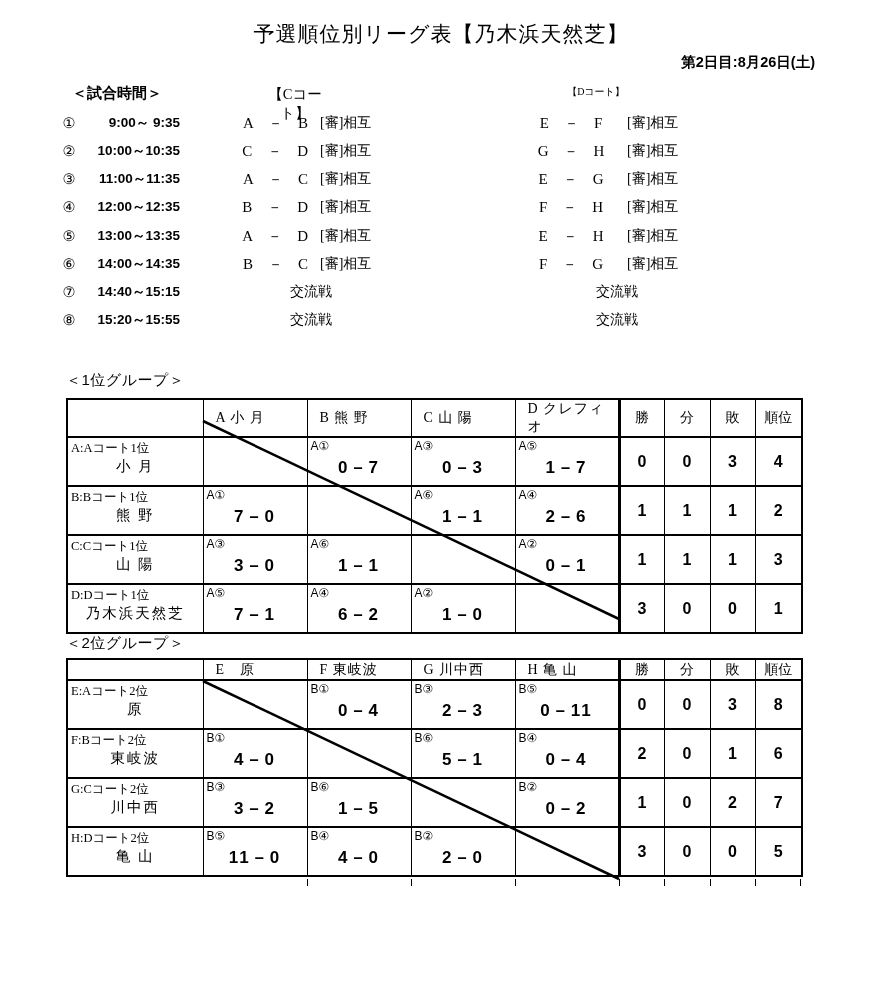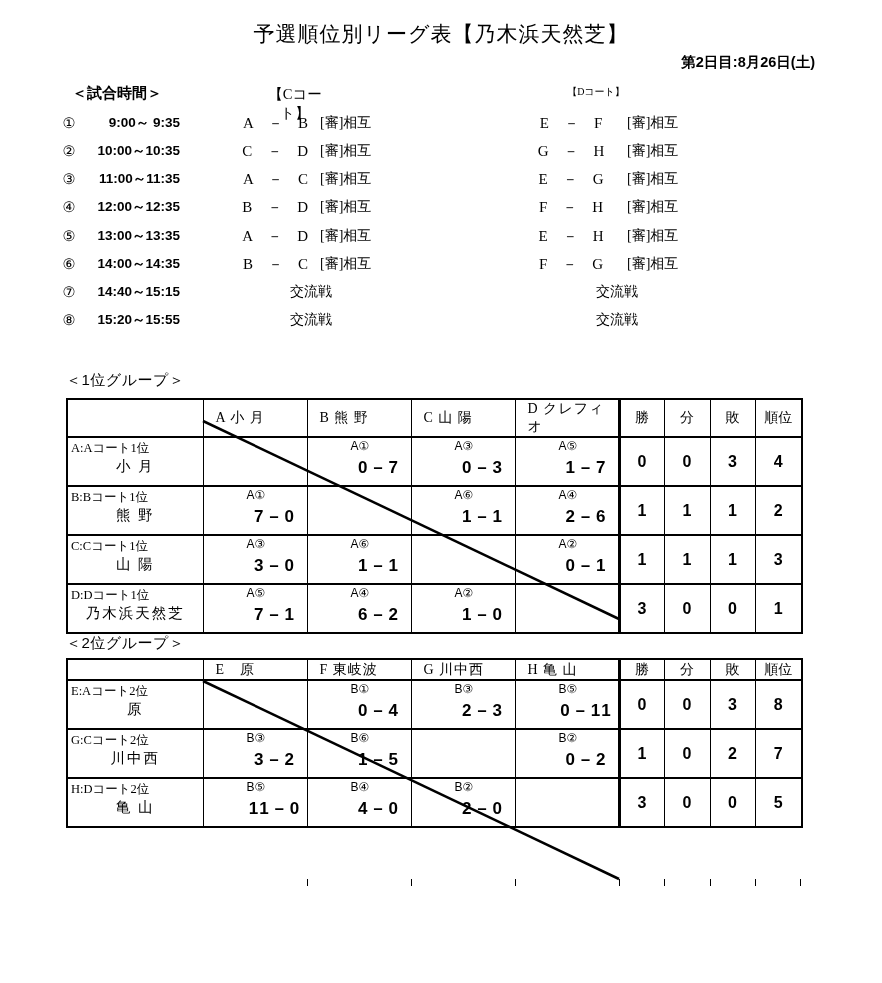--- a/index.html
+++ b/index.html
@@ -45,21 +45,21 @@
              border:2px solid #000; }
   .lg th, .lg td { border:1px solid #000; padding:0; overflow:hidden; }
   .lg thead th { height:19px; border-bottom-width:2px; font-weight:normal; font-size:14px; }
   .lg tbody td { height:47px; border-bottom-width:2px; }
   th.team { text-align:left; padding-left:12px; letter-spacing:1px; }
   th.stath { text-align:center; }
   .thickL { border-left:3px solid #000 !important; }
   td.label { vertical-align:top; }
   .lbl1 { font-size:12.5px; padding:2px 0 0 3px; white-space:nowrap; }
   .lbl2 { font-size:14.5px; text-align:center; letter-spacing:2px; }
-  td.match { vertical-align:top;padding-left:40px; }
+  td.match { vertical-align:top; }
   .mlbl {
     display:block; font-family:"Liberation Sans", sans-serif;
     font-size:12px; padding:1px 0 0 3px; text-align:left; height:15px;
   }
   .mscore {
     font-family:"Liberation Sans", sans-serif; font-weight:bold;
     font-size:17px; text-align:center; margin-top:2px; letter-spacing:2px;
   }
   td.statv {
     font-family:"Liberation Sans", sans-serif; font-weight:bold;
@@ -313,20 +313,43 @@
             <div class="mscore">2－3</div>
           </td>
           <td class="match">
             <span class="mlbl">B⑤</span>
             <div class="mscore">0－11</div>
           </td>
           <td class="statv thickL">0</td>
           <td class="statv">0</td>
           <td class="statv">3</td>
           <td class="statv">8</td>
+        </tr>
+        <tr>
+          <td class="label">
+            <div class="lbl1">F:Bコート2位</div>
+            <div class="lbl2">東岐波</div>
+          </td>
+          <td class="match">
+            <span class="mlbl">B①</span>
+            <div class="mscore">4－0</div>
+          </td>
+          <td class="match"></td>
+          <td class="match">
+            <span class="mlbl">B⑥</span>
+            <div class="mscore">5－1</div>
+          </td>
+          <td class="match">
+            <span class="mlbl">B④</span>
+            <div class="mscore">0－4</div>
+          </td>
+          <td class="statv thickL">2</td>
+          <td class="statv">0</td>
+          <td class="statv">1</td>
+          <td class="statv">6</td>
         </tr>
         <tr>
           <td class="label">
             <div class="lbl1">G:Cコート2位</div>
             <div class="lbl2">川中西</div>
           </td>
           <td class="match">
             <span class="mlbl">B③</span>
             <div class="mscore">3－2</div>
           </td>

